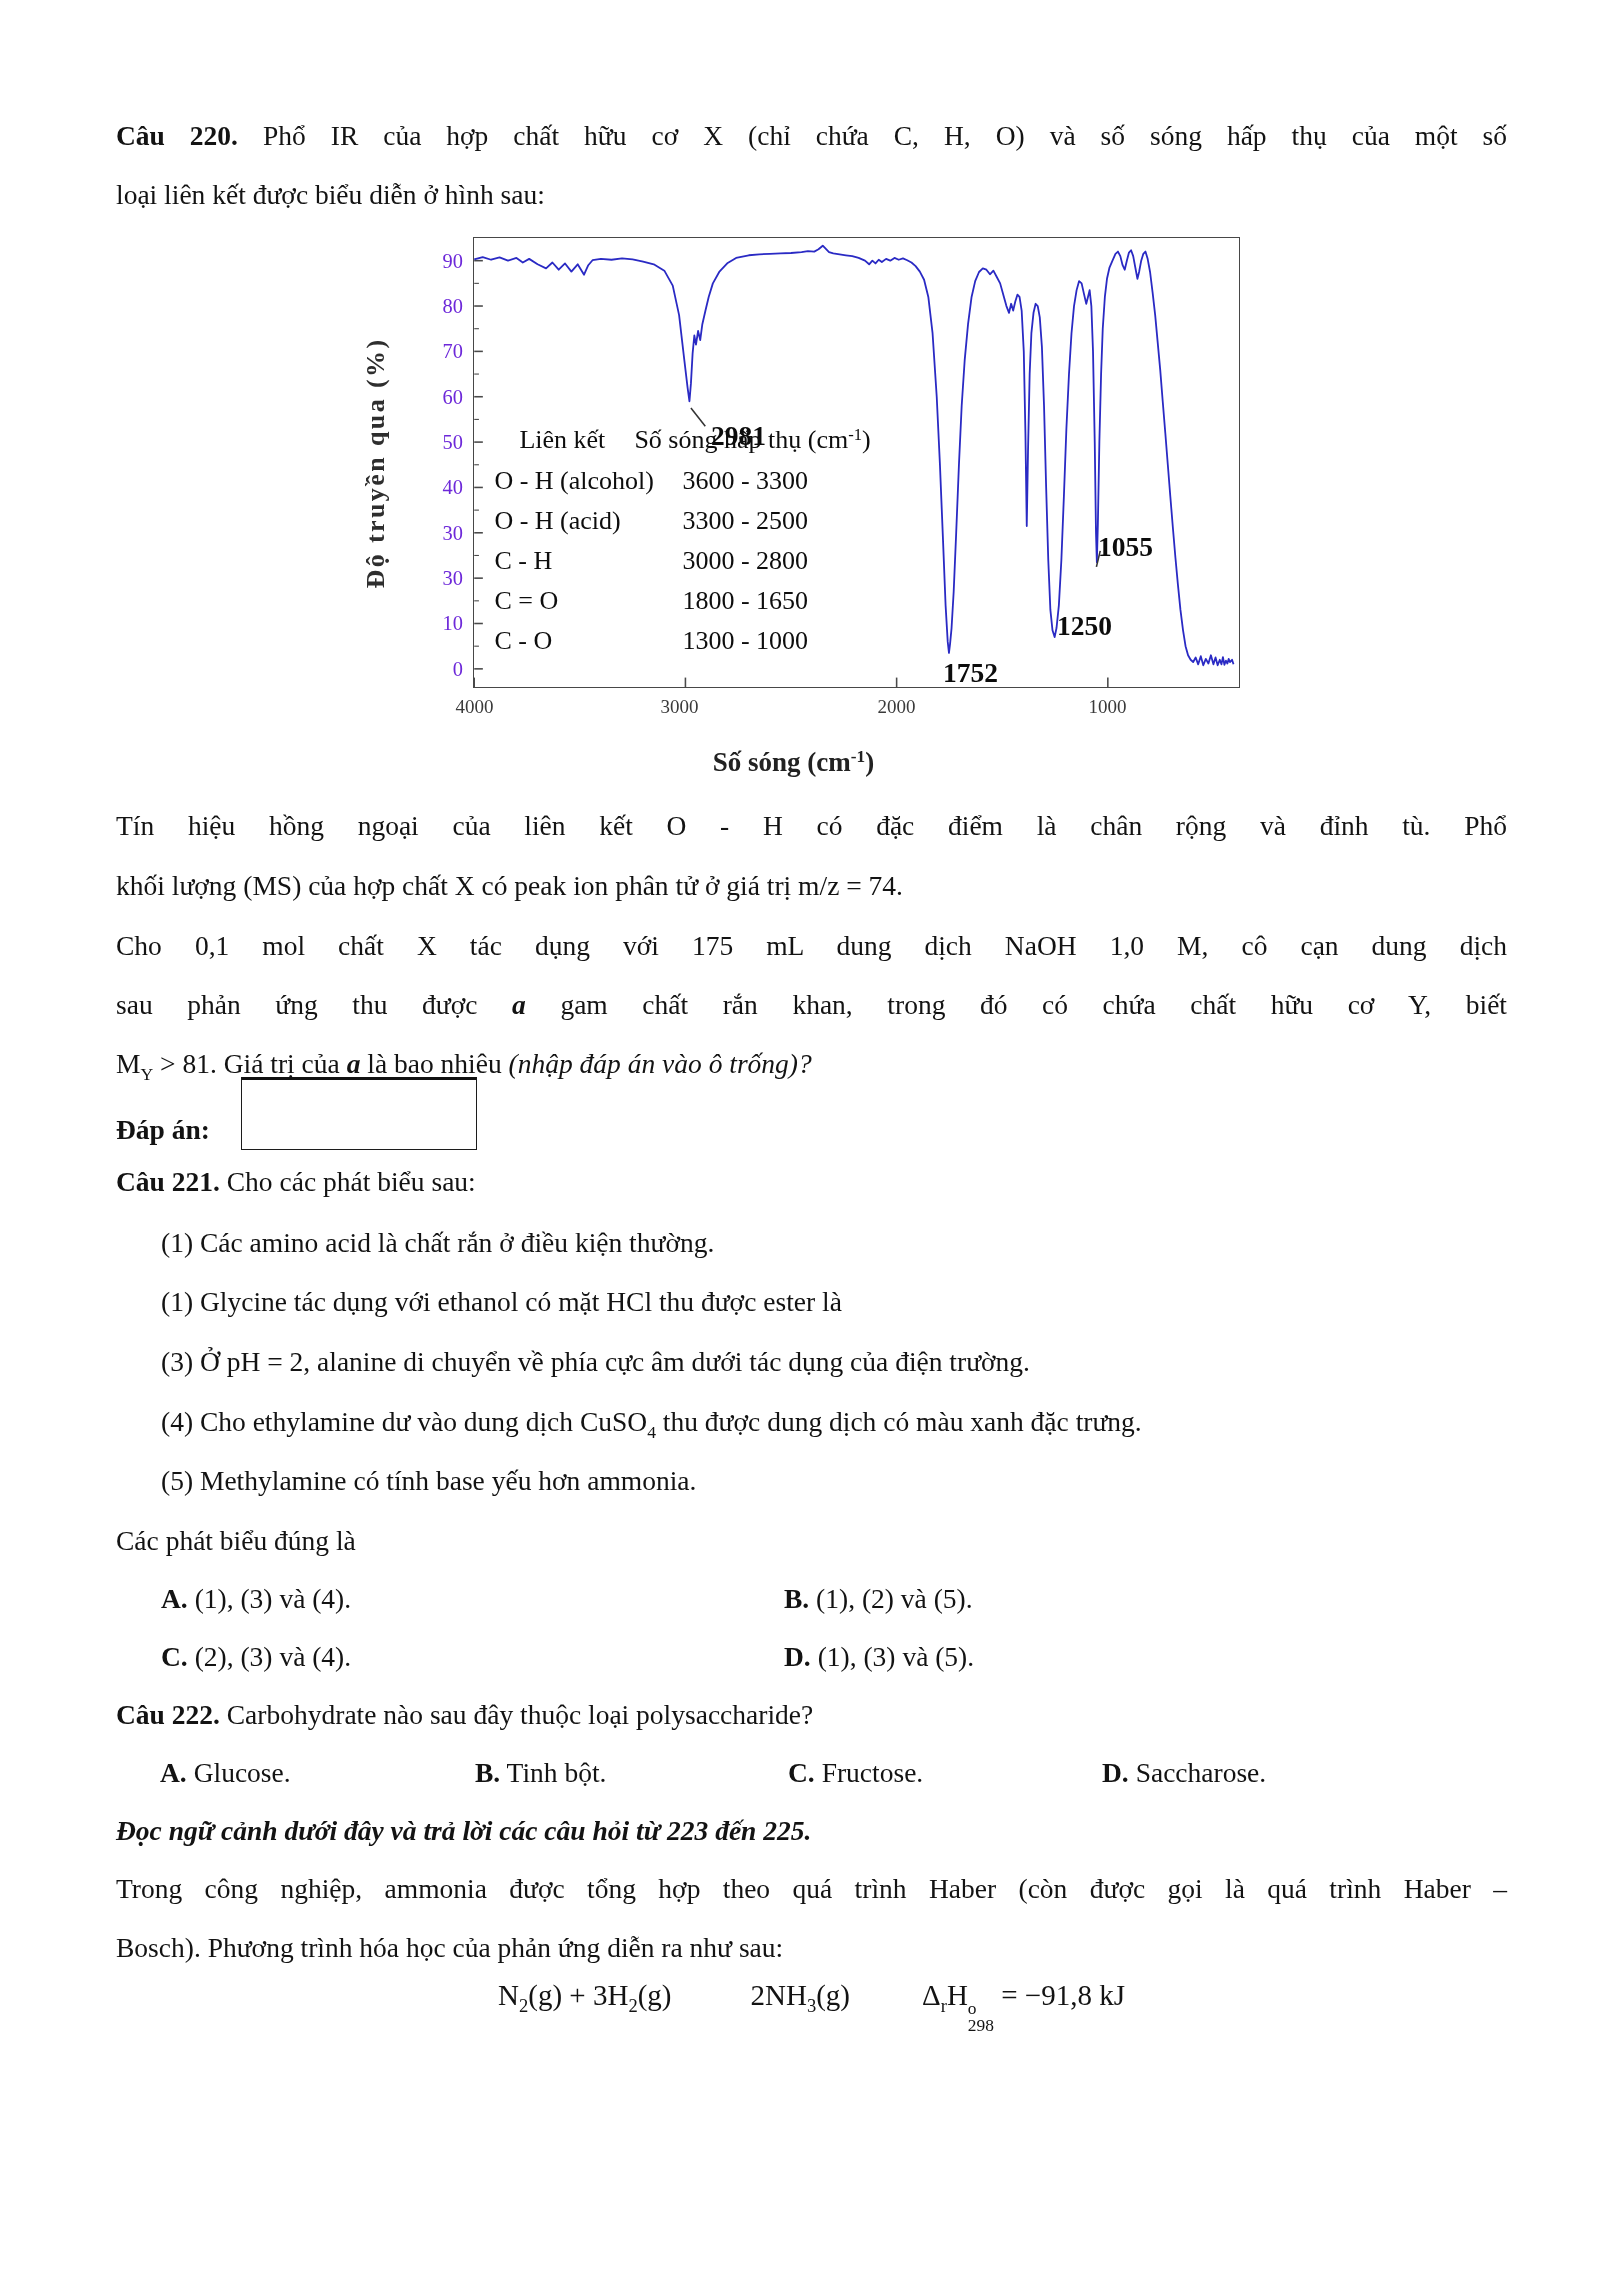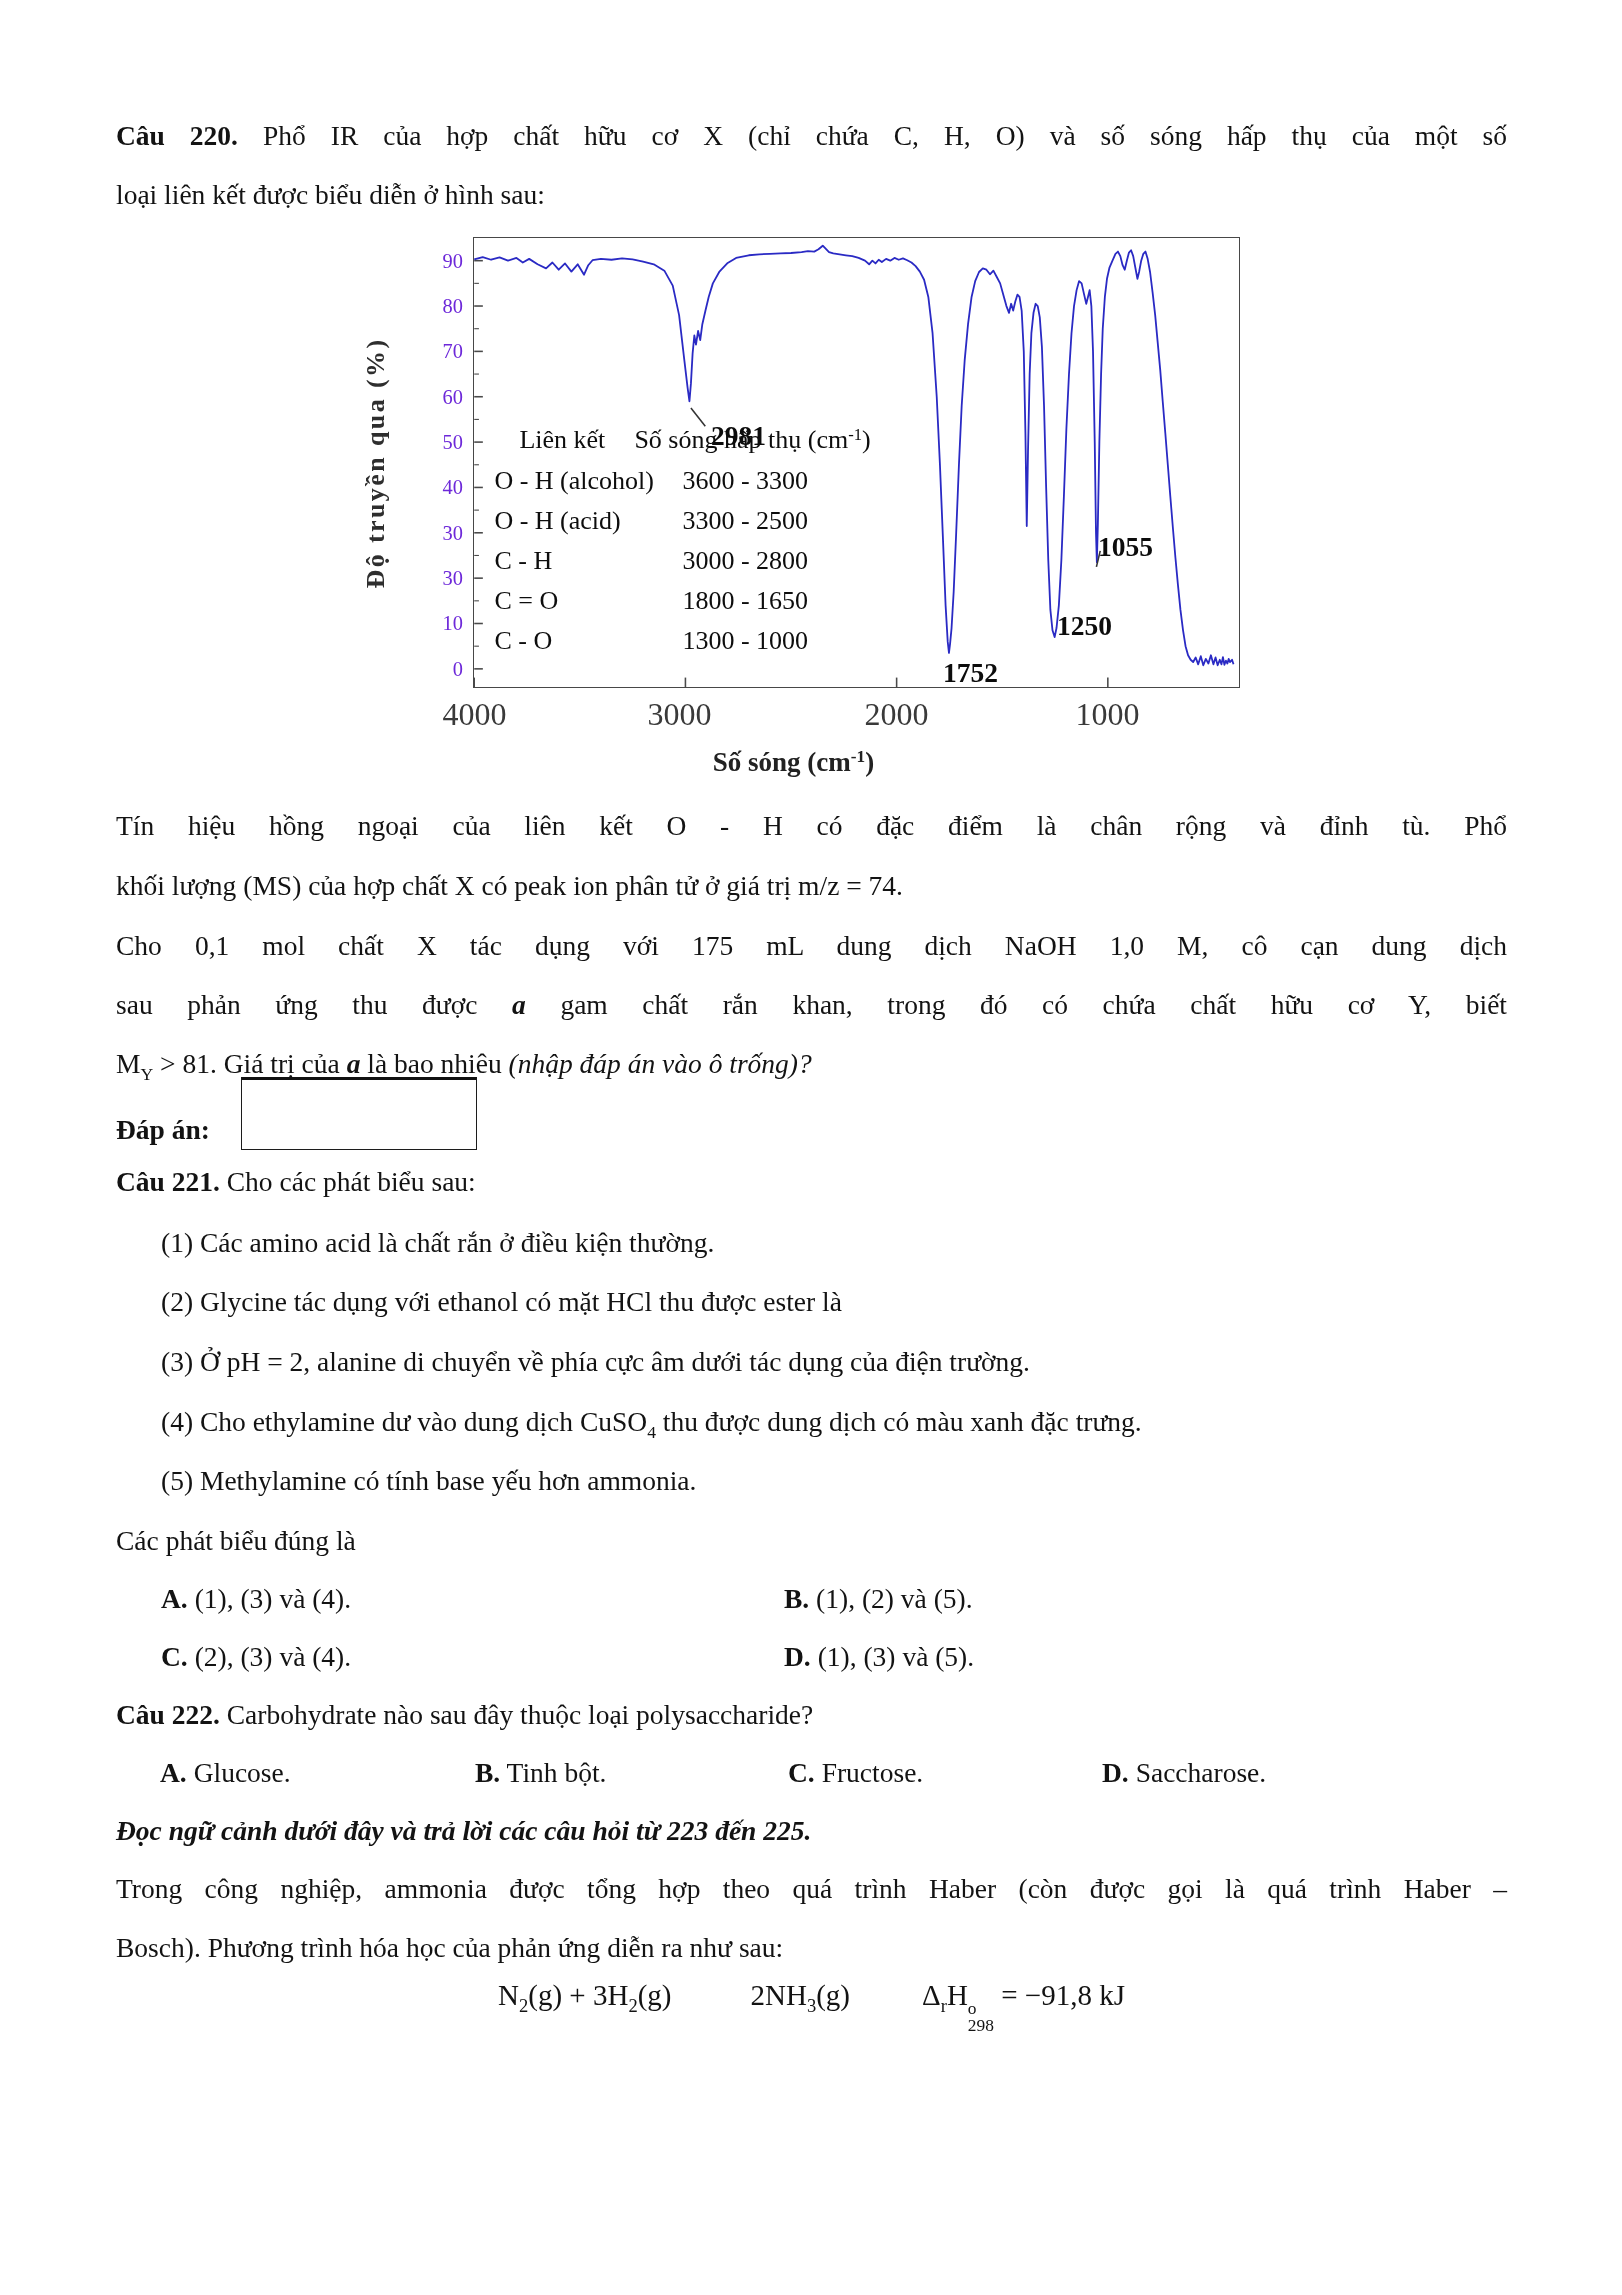--- a/index.html
+++ b/index.html
@@ -27,21 +27,21 @@
   .plot { position:absolute; left:116px; top:11px; width:765px; height:449px;
           border:1.6px solid #474747; }
   .plot svg { position:absolute; left:0; top:0; overflow:visible; }
   .ytitle { position:absolute; left:-115px; top:0; width:35px; height:449px;
             display:flex; align-items:center; justify-content:center; }
   .ytitle span { transform:rotate(-90deg); white-space:nowrap; font-weight:bold;
                  font-size:26px; letter-spacing:2.4px; color:#2e2e2e; }
   .yt { position:absolute; left:-50px; width:39px; text-align:right;
         font-size:20.4px; color:#6d28d9; line-height:20.4px; }
   .xt { position:absolute; top:458px; width:79px; text-align:center;
-        font-size:32px; color:#3a3a3a;font-family:Liberation Serif, serif; }
+        font-size:19px; color:#3a3a3a;font-family:Liberation Serif, serif; }
   .xtitle { position:absolute; top:509px; left:-63px; width:765px; text-align:center;
             font-size:27px; font-weight:bold; color:#222; }
   .pk { position:absolute; font-weight:bold; font-size:27.5px; color:#0c0c0c; white-space:nowrap; }
   .legend { position:absolute; left:20.4px; top:187px; font-size:26px; color:#0d0d0d; width:408px; }
   .lg-h1 { position:absolute; left:25px; top:0; }
   .lg-h2 { position:absolute; left:140px; top:0; white-space:nowrap; }
   .lg-rows { position:absolute; left:0; top:41px; }
   .lg-row { height:40px; white-space:nowrap; }
   .lg-c1 { display:inline-block; width:188px; }
   .lg-c2 { display:inline-block; }
@@ -135,21 +135,21 @@
   <div class="line" style="top:865px"><span>khối lượng (MS) của hợp chất X có peak ion phân tử ở giá trị m/z = 74.</span></div>
   <div class="line just" style="top:925px"><span>Cho 0,1 mol chất X tác dụng với 175 mL dung dịch NaOH 1,0 M, cô cạn dung dịch</span></div>
   <div class="line just" style="top:984px"><span>sau phản ứng thu được</span> <span class="bi">a</span> <span>gam chất rắn khan, trong đó có chứa chất hữu cơ Y, biết</span></div>
   <div class="line" style="top:1043px"><span>M</span><span class="sub">Y</span> <span>&gt; 81.</span> <span>Giá trị của</span> <span class="bi">a</span> <span>là bao nhiêu</span> <span class="i">(nhập đáp án vào ô trống)?</span></div>
 
   <div class="line b" style="top:1093px"><span>Đáp án:</span></div>
   <div class="ans-box"></div>
 
   <div class="line" style="top:1161px"><span class="b">Câu 221.</span> <span>Cho các phát biểu sau:</span></div>
   <div class="line ind" style="top:1222px"><span>(1) Các amino acid là chất rắn ở điều kiện thường.</span></div>
-  <div class="line ind" style="top:1281px"><span>(2) Glycine tác dụng với ethanol có mặt HCl thu được ester là</span></div>
+  <div class="line ind" style="top:1281px"><span>(1) Glycine tác dụng với ethanol có mặt HCl thu được ester là</span></div>
   <div class="line ind" style="top:1341px"><span>(3) Ở pH = 2, alanine di chuyển về phía cực âm dưới tác dụng của điện trường.</span></div>
   <div class="line ind" style="top:1401px"><span>(4) Cho ethylamine dư vào dung dịch</span> <span>CuSO</span><span class="sub">4</span> <span>thu được dung dịch có màu xanh đặc trưng.</span></div>
   <div class="line ind" style="top:1460px"><span>(5) Methylamine có tính base yếu hơn ammonia.</span></div>
   <div class="line" style="top:1520px"><span>Các phát biểu đúng là</span></div>
 
   <div class="line" style="top:1578px; height:41px;">
     <span class="optA"><span class="b">A.</span> <span>(1), (3) và (4).</span></span>
     <span class="optB2"><span class="b">B.</span> <span>(1), (2) và (5).</span></span>
   </div>
   <div class="line" style="top:1636px; height:41px;">

